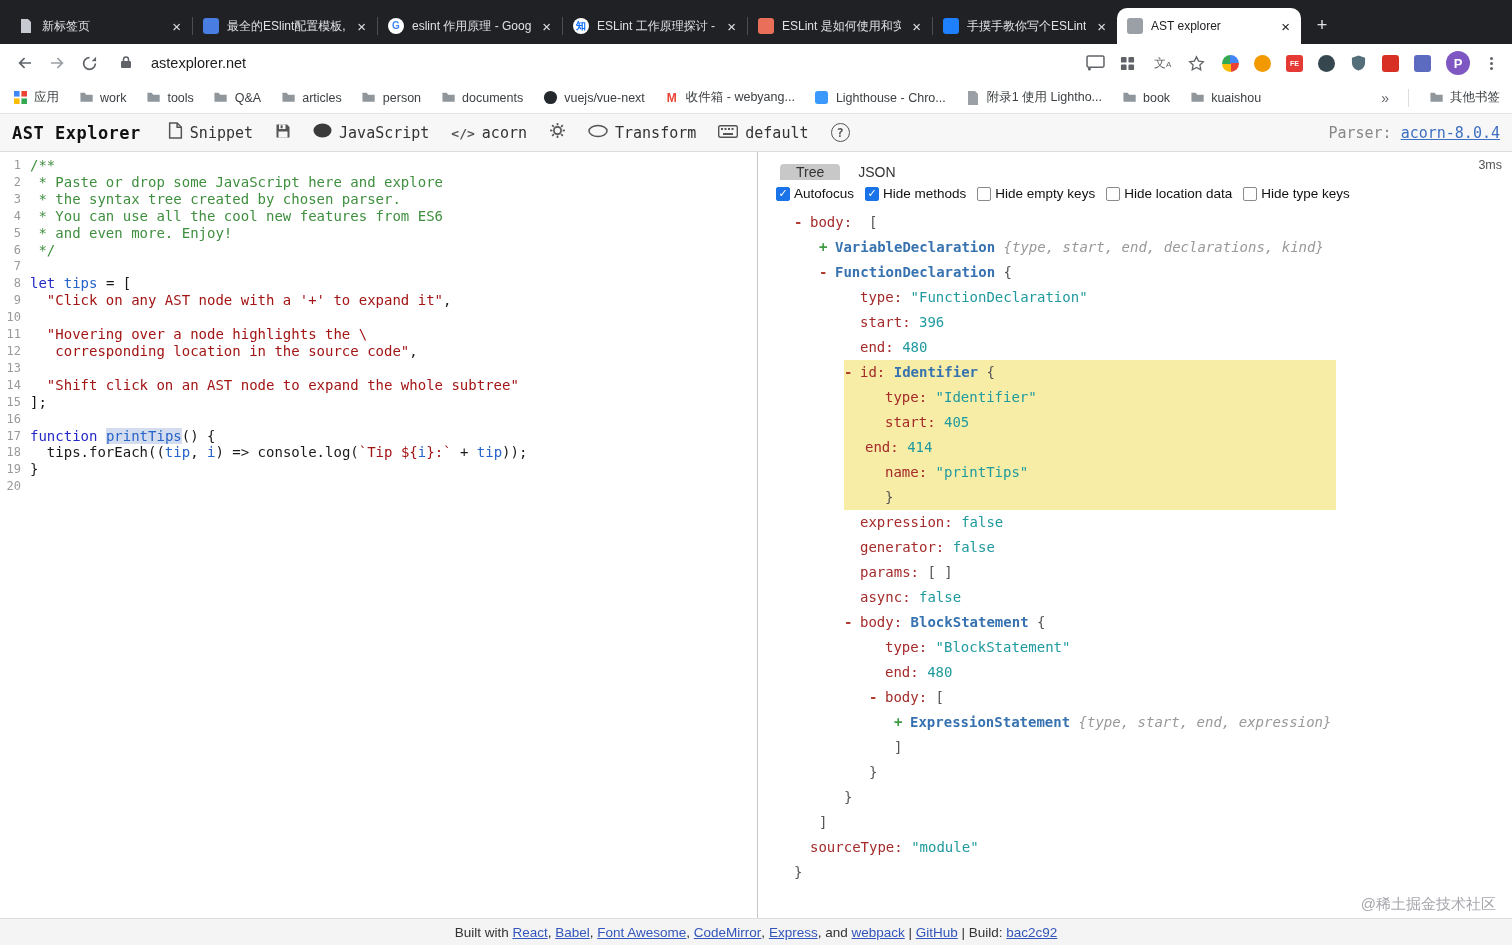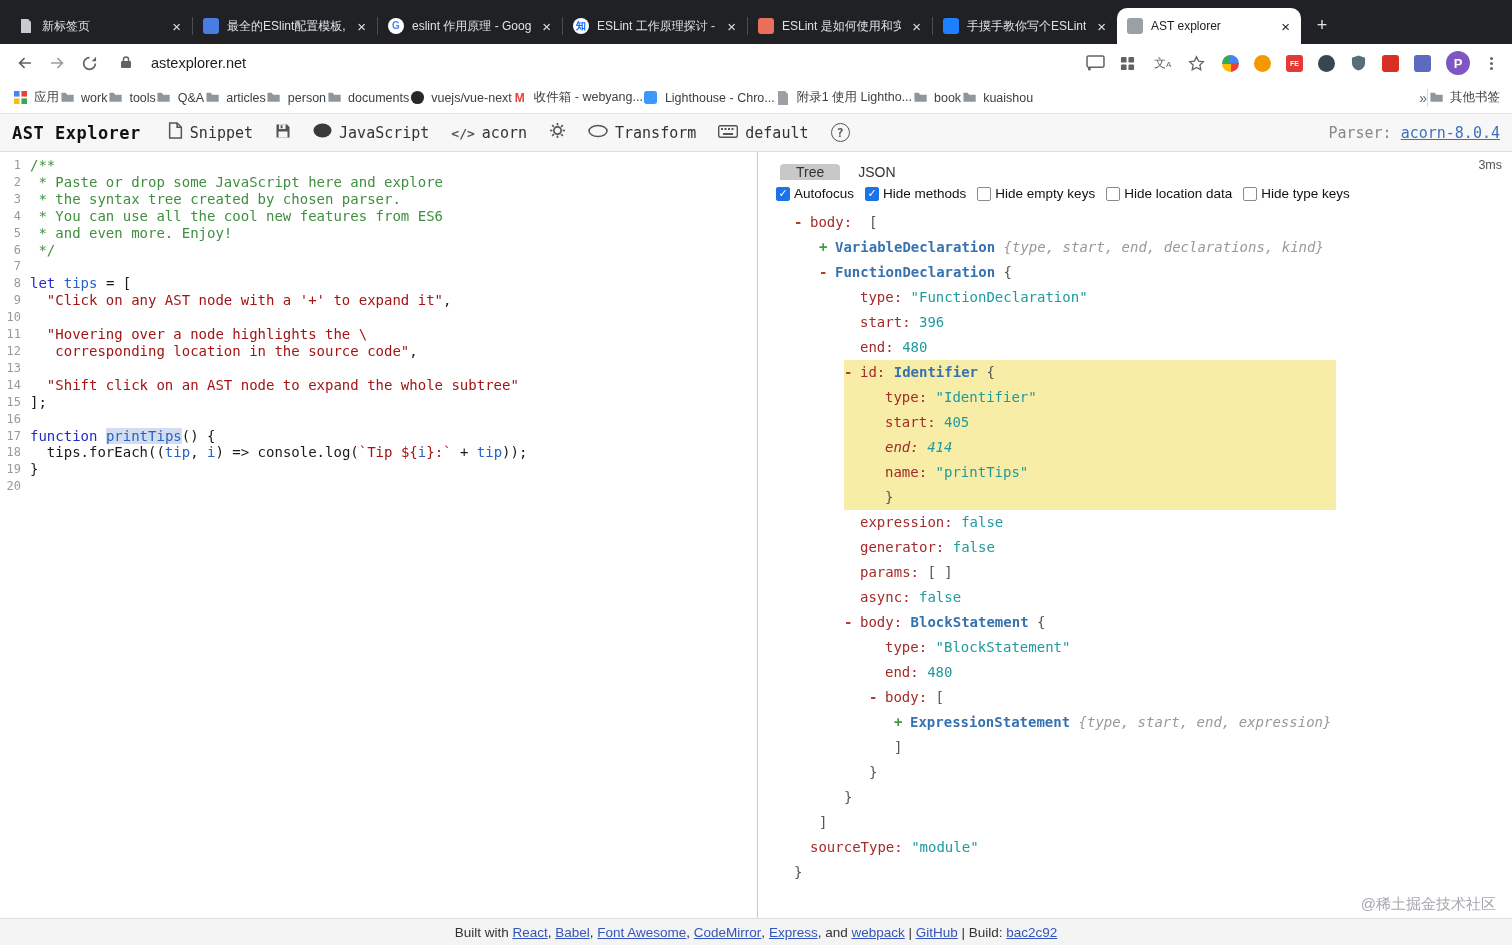--- a/index.html
+++ b/index.html
@@ -21,21 +21,21 @@
 .nav-btn{width:30px;height:30px;display:flex;align-items:center;justify-content:center;flex:none}
 .url-area{flex:1;display:flex;align-items:center;gap:19px;padding-left:14px;font-size:14.5px;color:#202124;min-width:0}
 .toolbar-icons{display:flex;align-items:center;gap:15px;padding:0 4px;flex:none}
 .ticon{width:19px;height:19px;display:flex;align-items:center;justify-content:flex-start;color:#5f6368;font-size:14px}
 .ext{width:17px;height:17px;display:flex;align-items:center;justify-content:center;color:#fff;font-size:7px;font-weight:bold}
 .avatar{width:24px;height:24px;border-radius:50%;color:#fff;display:flex;align-items:center;justify-content:center;font-size:13px;font-weight:bold}
 .kebab{display:flex;flex-direction:column;gap:2px;padding:0 5px}
 .kebab i{width:3px;height:3px;border-radius:50%;background:#5f6368;display:block}
 
 
-.bookmarks{height:32px;background:#fff;border-bottom:1px solid #e4e4e4;display:flex;align-items:center;padding:0 12px;font-size:12.5px;color:#3c4043}
+.bookmarks{height:32px;background:#fff;border-bottom:1px solid #e4e4e4;display:flex;align-items:center;padding:0 12px;gap:19px;font-size:12.5px;color:#3c4043}
 .bm{display:flex;align-items:center;gap:6px;flex:none;white-space:nowrap}
 .bm-spacer{flex:1}
 .bm-divider{width:1px;height:18px;background:#ddd;flex:none}
 .icon16{width:16px;height:16px;display:flex;align-items:center;justify-content:center;flex:none}
 .overflow-chevron{color:#5f6368;font-size:14px}
 
 
 .appbar{height:38px;background:#f7f7f7;border-bottom:1px solid #ddd;display:flex;align-items:center;padding:0 12px;font-family:"DejaVu Sans Mono",monospace}
 .logo{font-weight:bold;font-size:17px;margin-right:16px;letter-spacing:.5px;color:#111}
 .appbtn{display:flex;align-items:center;gap:7px;font-size:15px;color:#333;padding:0 11px;height:100%;cursor:default}
@@ -446,21 +446,21 @@
         <div class="tree-line" style="padding-left: 36px;"><span class="tg minus">-</span><span class="k">body:</span><span class="p">  [</span></div>
         <div class="tree-line" style="padding-left: 61px;"><span class="tg plus">+</span><span class="n">VariableDeclaration </span><span class="h">{type, start, end, declarations, kind}</span></div>
         <div class="tree-line" style="padding-left: 61px;"><span class="tg minus">-</span><span class="n">FunctionDeclaration </span><span class="p">{</span></div>
         <div class="tree-line" style="padding-left: 102px;"><span class="k">type: </span><span class="v">"FunctionDeclaration"</span></div>
         <div class="tree-line" style="padding-left: 102px;"><span class="k">start: </span><span class="v">396</span></div>
         <div class="tree-line" style="padding-left: 102px;"><span class="k">end: </span><span class="v">480</span></div>
         <div class="hl-block" style="background: rgb(247, 237, 166);">
           <div class="tree-line" style="padding-left: 0px;"><span class="tg minus">-</span><span class="k">id: </span><span class="n">Identifier </span><span class="p">{</span></div>
           <div class="tree-line" style="padding-left: 41px;"><span class="k">type: </span><span class="v">"Identifier"</span></div>
           <div class="tree-line" style="padding-left: 41px;"><span class="k">start: </span><span class="v">405</span></div>
-          <div class="tree-line" style="padding-left: 41px; font-style: italic;"><span class="k">end: </span><span class="v">414</span></div>
+          <div class="tree-line" style="padding-left: 21px;"><span class="k">end: </span><span class="v">414</span></div>
           <div class="tree-line" style="padding-left: 41px;"><span class="k">name: </span><span class="v">"printTips"</span></div>
           <div class="tree-line" style="padding-left: 41px;"><span class="p">}</span></div>
         </div>
         <div class="tree-line" style="padding-left: 102px;"><span class="k">expression: </span><span class="v">false</span></div>
         <div class="tree-line" style="padding-left: 102px;"><span class="k">generator: </span><span class="v">false</span></div>
         <div class="tree-line" style="padding-left: 102px;"><span class="k">params: </span><span class="p">[ ]</span></div>
         <div class="tree-line" style="padding-left: 102px;"><span class="k">async: </span><span class="v">false</span></div>
         <div class="tree-line" style="padding-left: 86px;"><span class="tg minus">-</span><span class="k">body: </span><span class="n">BlockStatement </span><span class="p">{</span></div>
         <div class="tree-line" style="padding-left: 127px;"><span class="k">type: </span><span class="v">"BlockStatement"</span></div>
         <div class="tree-line" style="padding-left: 127px;"><span class="k">end: </span><span class="v">480</span></div>

